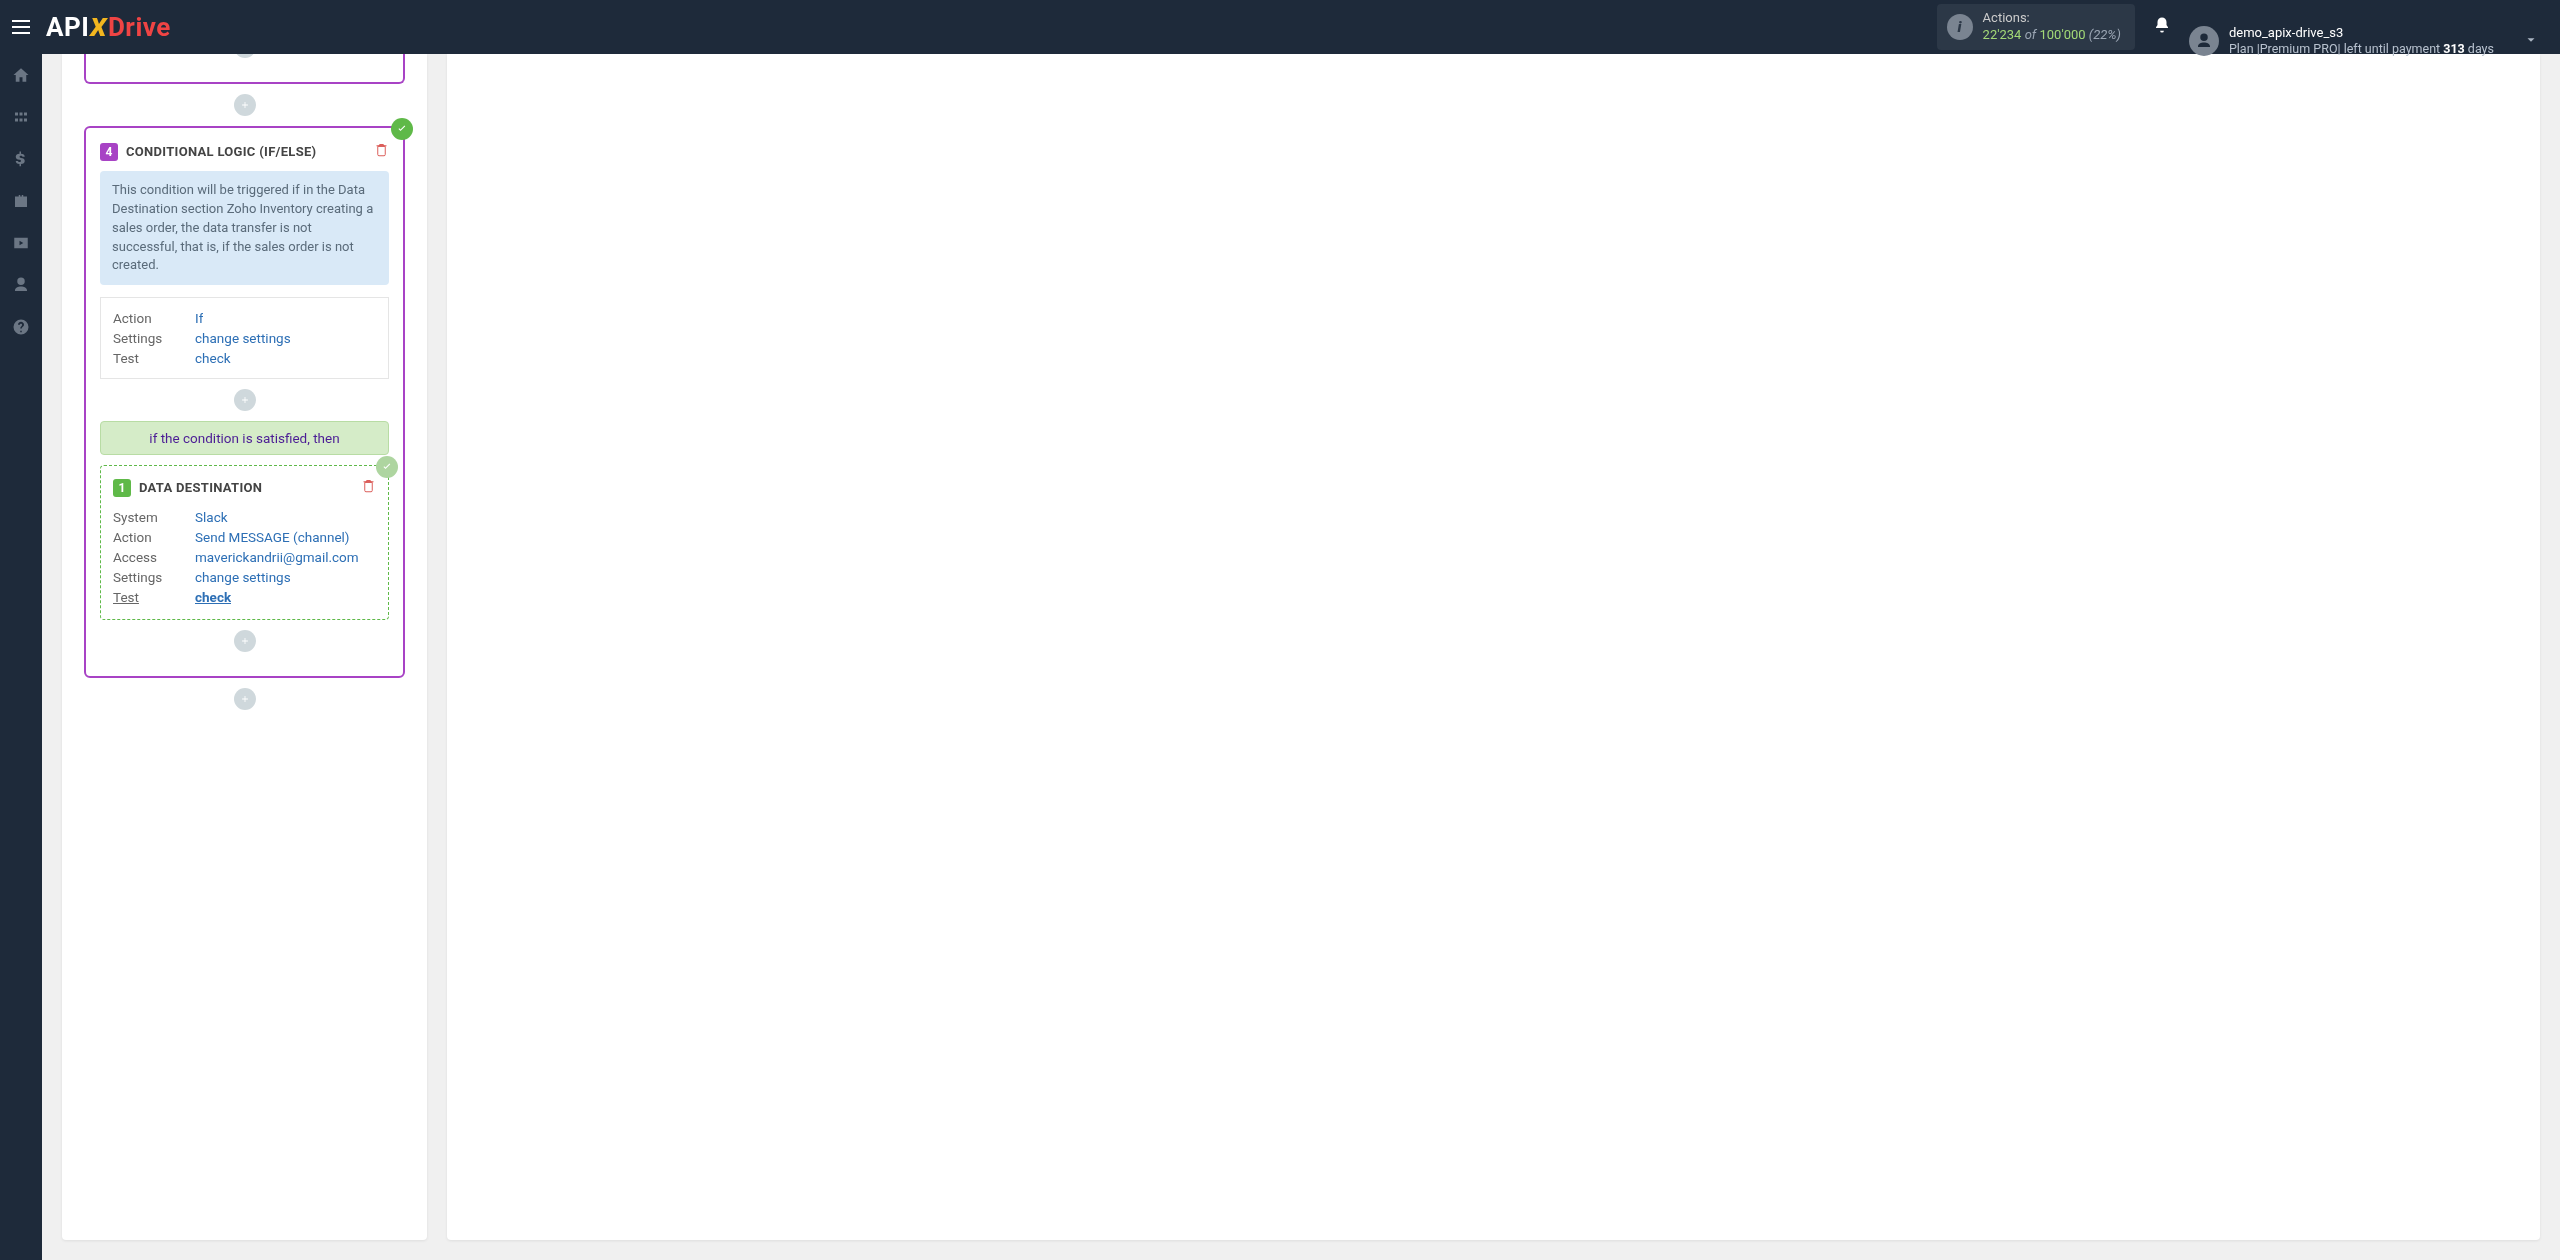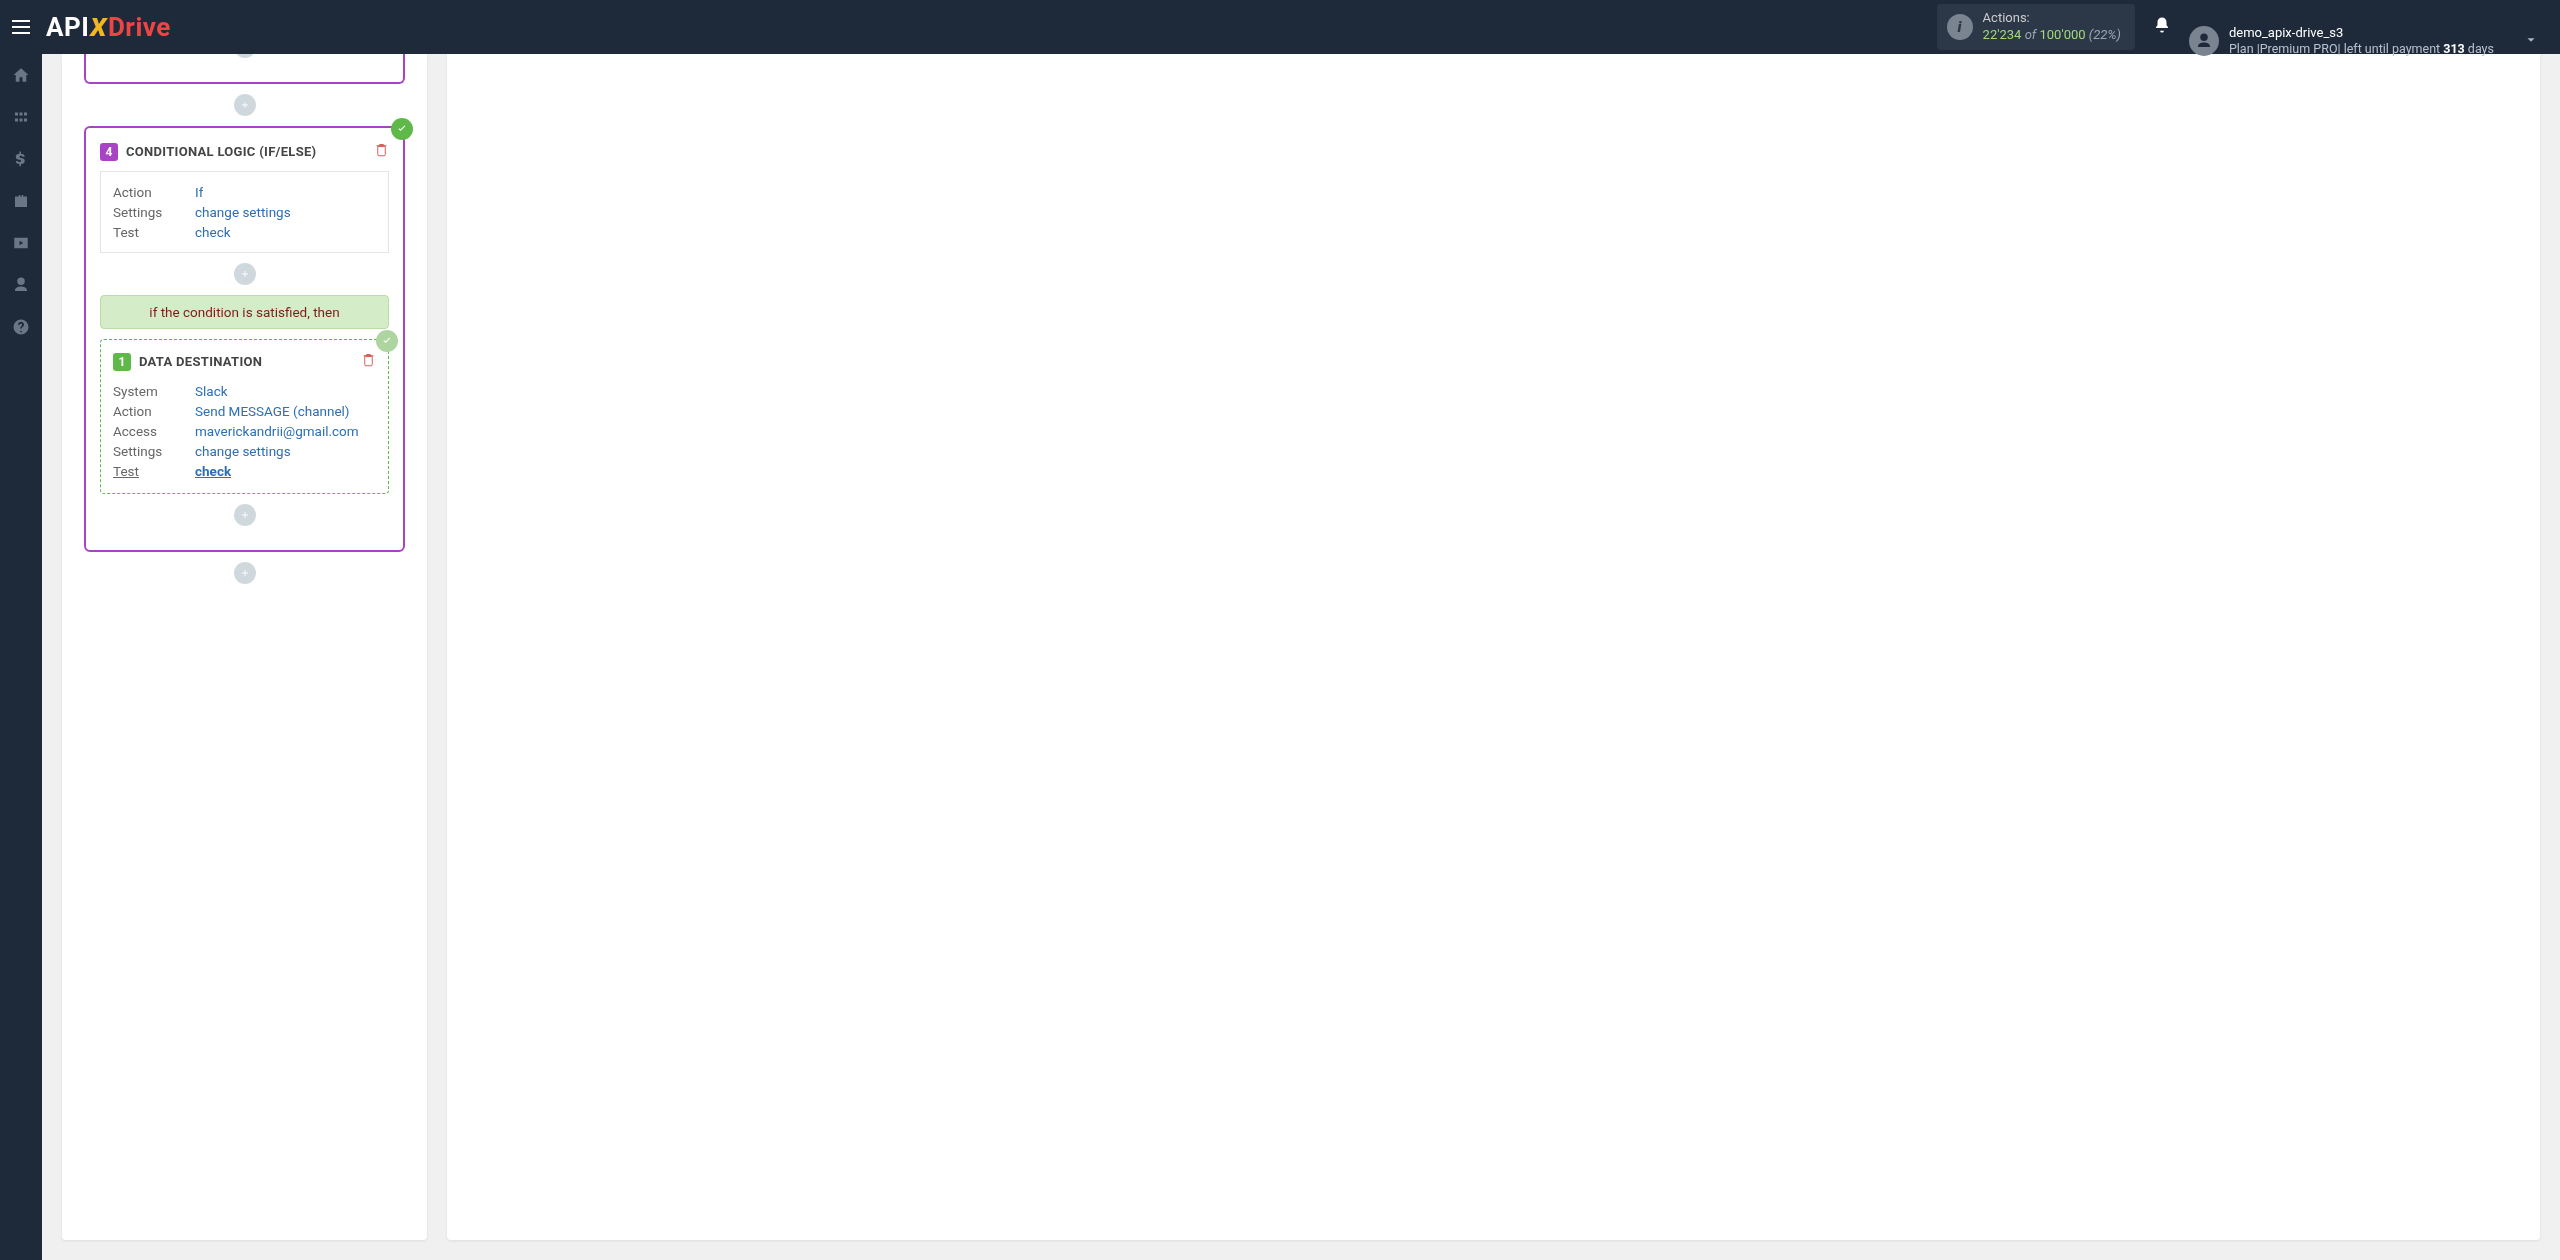--- a/index.html
+++ b/index.html
@@ -65,21 +65,21 @@
     .prop-value { color: #2d6fb5; cursor: pointer; white-space: nowrap; overflow: hidden; text-overflow: ellipsis; }
     .prop-value.bold { font-weight: 700; text-decoration: underline; }
     .prop-label.underline { text-decoration: underline; }
     
     
     .add-btn { width: 22px; height: 22px; border-radius: 50%; background: #cfd8dc; display: flex; align-items: center; justify-content: center; margin: 10px auto; cursor: pointer; }
     .add-btn svg { width: 10px; height: 10px; fill: #fff; }
     .add-btn-inner-top { margin: 0 auto 8px auto; transform: translateY(-18px); margin-bottom: -12px; }
     
     
-    .cond-banner { background: #d5ecc8; border: 1px solid #b8dca4; border-radius: 4px; padding: 8px 10px; text-align: center; font-size: 13.5px; color: #7f1d1d; margin-top: 8px; }
+    .cond-banner { background: #d5ecc8; border: 1px solid #b8dca4; border-radius: 4px; padding: 8px 10px; text-align: center; font-size: 13.5px; color: #4c1d95; margin-top: 8px; }
     
     
     .nested-card { border: 1.5px dashed #5fb948; border-radius: 4px; background: #fff; padding: 12px 12px 12px 12px; position: relative; margin-top: 10px; }
     .nested-card .card-header { margin-bottom: 10px; }
     .nested-card .props { border: none; padding: 0; }
     .nested-card .prop-row { padding: 2px 0; }
   </style>
 </head>
 <body>
 
@@ -198,20 +198,21 @@
       </div>
       <div class="card-header">
         <div class="step-num">4</div>
         <div class="card-title">CONDITIONAL LOGIC (IF/ELSE)</div>
         <div class="trash-btn">
           <svg viewBox="0 0 24 24">
               <path d="M6 7h12v13a2 2 0 0 1-2 2H8a2 2 0 0 1-2-2zM9 4h6l1 2H8zM4 6h16"></path>
             </svg>
         </div>
       </div>
+      <div class="info-box">This condition will be triggered if in the Data Destination section Zoho Inventory creating a sales order, the data transfer is not successful, that is, if the sales order is not created.</div>
       <div class="props">
         <div class="prop-row">
           <div class="prop-label">Action</div>
           <div class="prop-value">If</div>
         </div>
         <div class="prop-row">
           <div class="prop-label">Settings</div>
           <div class="prop-value">change settings</div>
         </div>
         <div class="prop-row">

